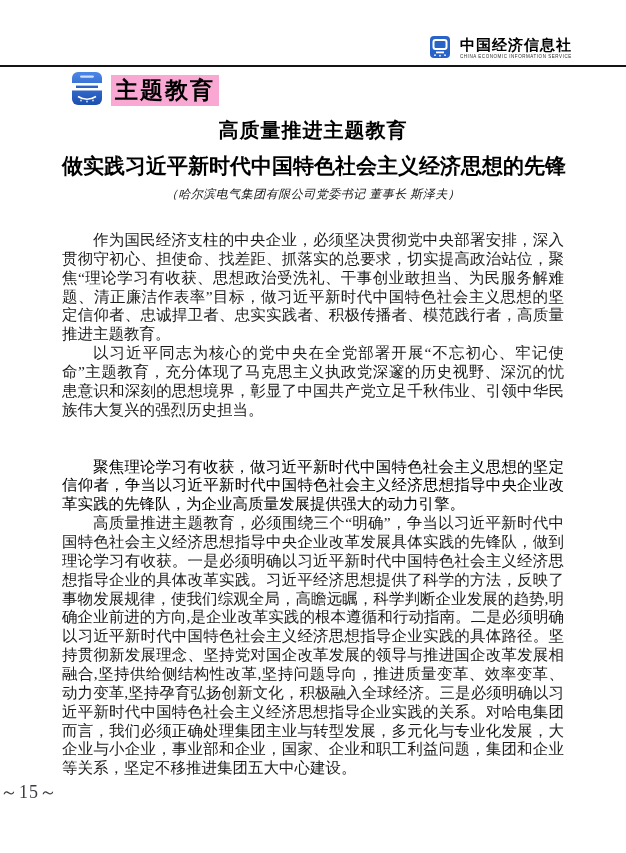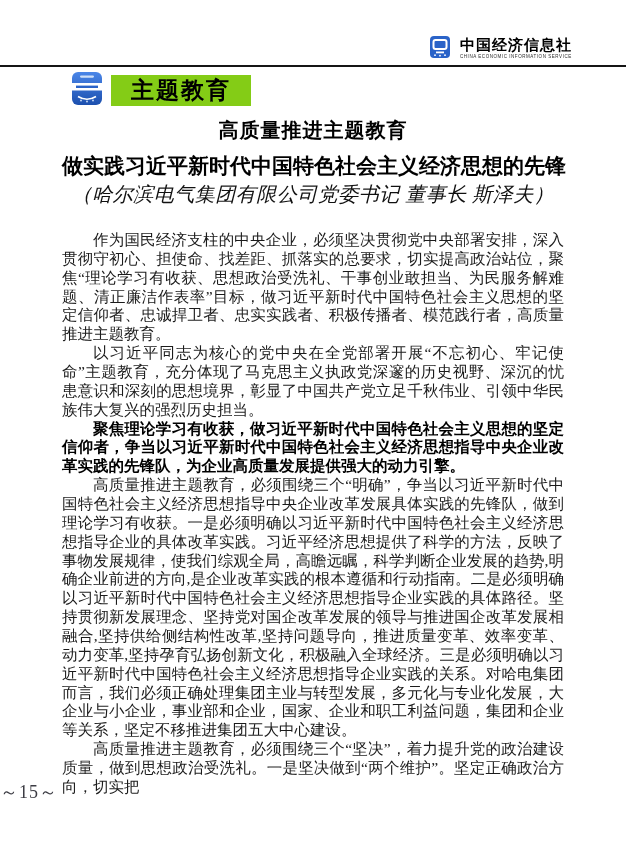--- a/index.html
+++ b/index.html
@@ -15,42 +15,42 @@
     font-family:"Liberation Sans", sans-serif;font-weight:bold;font-size:15px;
     color:#000;letter-spacing:1px;line-height:17px;white-space:nowrap;
   }
   .logo-tagline{
     font-family:"Liberation Sans", sans-serif;font-size:4.5px;color:#2b2b2b;
     letter-spacing:0.55px;line-height:6px;margin-top:1px;white-space:nowrap;
   }
   
   .badge-row{position:absolute;top:73px;left:72px;display:flex;align-items:center;gap:9px;height:34px;}
   .badge-label{
-    background:#84cc16;font-family:"Liberation Sans", sans-serif;font-weight:bold;
-    font-size:23px;line-height:29px;color:#000;padding:1px 20px;letter-spacing:2px;white-space:nowrap;
+    background:#f9a8d4;font-family:"Liberation Sans", sans-serif;font-weight:bold;
+    font-size:23px;line-height:29px;color:#000;padding:1px 4px;letter-spacing:2px;white-space:nowrap;
   }
   
   .content{position:absolute;top:120px;left:62px;width:502px;}
   .title{
     margin:0 0 9px 0;text-align:center;font-family:Liberation Mono, monospace;
     font-weight:bold;font-size:20px;line-height:24px;color:#000;letter-spacing:1px;
   }
   .subtitle{
     margin:4px 0 6px 0;text-align:center;font-family:"Liberation Sans", sans-serif;
     font-weight:bold;font-size:21px;line-height:26px;color:#000;white-space:nowrap;
   }
   .byline{
-    text-align:center;font-size:20px;line-height:19px;color:#111;
+    text-align:center;font-size:12px;line-height:19px;color:#111;
     font-style:italic;margin:0 0 27px 0;letter-spacing:0.5px;
   }
   .body p{
     margin:0;font-size:15.5px;line-height:18.86px;text-indent:2em;
     text-align:justify;word-break:break-all;color:#1b1b1b;
   }
-  .body p.bold{font-weight:bold;color:#000;}
+  .body p.bold{font-weight:normal;color:#000;margin-top:38px;}
   
   .footer{
     position:absolute;top:784px;left:0;width:626px;text-align:left;
     font-size:18px;line-height:16px;color:#3c3c44;letter-spacing:1px;
   }
 </style>
 </head>
 <body>
 
 <div class="page">
@@ -97,19 +97,18 @@
 
   <div class="content">
     <h1 class="title">高质量推进主题教育</h1>
     <h2 class="subtitle">做实践习近平新时代中国特色社会主义经济思想的先锋</h2>
     <div class="byline">（哈尔滨电气集团有限公司党委书记 董事长 斯泽夫）</div>
     <div class="body">
         <p>作为国民经济支柱的中央企业，必须坚决贯彻党中央部署安排，深入贯彻守初心、担使命、找差距、抓落实的总要求，切实提高政治站位，聚焦“理论学习有收获、思想政治受洗礼、干事创业敢担当、为民服务解难题、清正廉洁作表率”目标，做习近平新时代中国特色社会主义思想的坚定信仰者、忠诚捍卫者、忠实实践者、积极传播者、模范践行者，高质量推进主题教育。</p>
         <p>以习近平同志为核心的党中央在全党部署开展“不忘初心、牢记使命”主题教育，充分体现了马克思主义执政党深邃的历史视野、深沉的忧患意识和深刻的思想境界，彰显了中国共产党立足千秋伟业、引领中华民族伟大复兴的强烈历史担当。</p>
         <p class="bold">聚焦理论学习有收获，做习近平新时代中国特色社会主义思想的坚定信仰者，争当以习近平新时代中国特色社会主义经济思想指导中央企业改革实践的先锋队，为企业高质量发展提供强大的动力引擎。</p>
         <p>高质量推进主题教育，必须围绕三个“明确”，争当以习近平新时代中国特色社会主义经济思想指导中央企业改革发展具体实践的先锋队，做到理论学习有收获。一是必须明确以习近平新时代中国特色社会主义经济思想指导企业的具体改革实践。习近平经济思想提供了科学的方法，反映了事物发展规律，使我们综观全局，高瞻远瞩，科学判断企业发展的趋势,明确企业前进的方向,是企业改革实践的根本遵循和行动指南。二是必须明确以习近平新时代中国特色社会主义经济思想指导企业实践的具体路径。坚持贯彻新发展理念、坚持党对国企改革发展的领导与推进国企改革发展相融合,坚持供给侧结构性改革,坚持问题导向，推进质量变革、效率变革、动力变革,坚持孕育弘扬创新文化，积极融入全球经济。三是必须明确以习近平新时代中国特色社会主义经济思想指导企业实践的关系。对哈电集团而言，我们必须正确处理集团主业与转型发展，多元化与专业化发展，大企业与小企业，事业部和企业，国家、企业和职工利益问题，集团和企业等关系，坚定不移推进集团五大中心建设。</p>
-        <p>高质量推进主题教育，必须围绕三个“坚决”，着力提升党的政治建设质量，做到思想政治受洗礼。一是坚决做到“两个维护”。坚定正确政治方向，切实把</p>
       </div>
   </div>
 
   <div class="footer">～15～</div>
 
 </div>
 
 </body></html>

